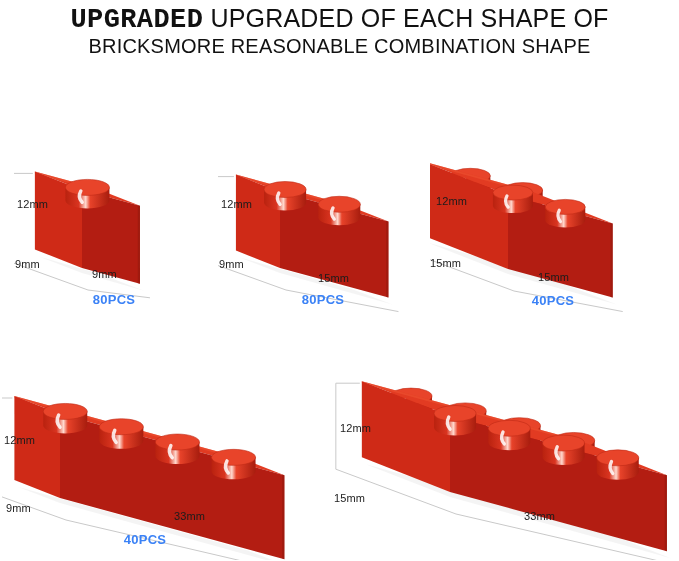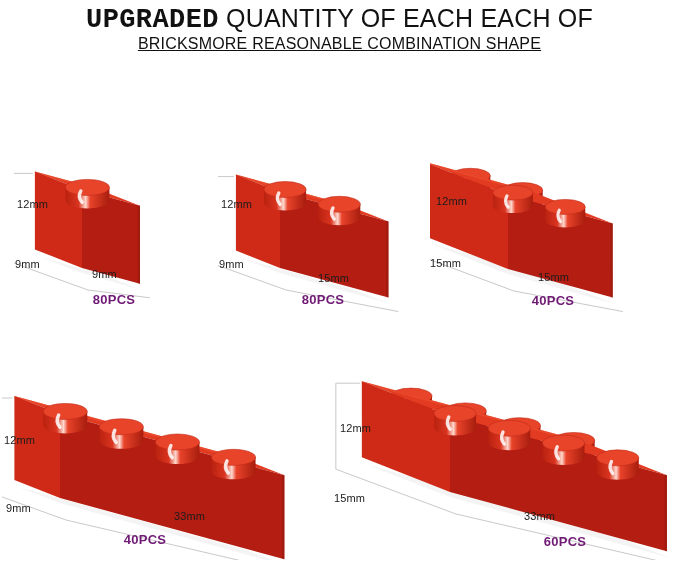--- a/index.html
+++ b/index.html
@@ -36,40 +36,39 @@
     letter-spacing: 0.4px;
     font-family: Liberation Mono, monospace;
   }
   .title-normal {
     font-weight: normal;
     font-size: 25px;
     letter-spacing: 0.2px;
   }
   .title-line-2 {
     font-weight: normal;
-    font-size: 16px;
+    font-size: 20px;
     letter-spacing: 0.2px;
-    text-decoration: underline;
   }
 
   
   .brick-cell {
     position: absolute;
   }
   .brick-art {
     position: absolute;
     left: 0;
     top: 0;
   }
   .pcs-label {
     position: absolute;
     text-align: center;
     font-size: 13px;
     font-weight: bold;
-    color: #701a75;
+    color: #3b82f6;
     letter-spacing: 0.3px;
   }
   .dim-text {
     position: absolute;
     font-size: 11px;
     color: #1c1c1c;
     white-space: nowrap;
     letter-spacing: 0.1px;
     text-align: right;
   }
@@ -78,21 +77,21 @@
   #cell-0 { left: 14px;  top: 150px; width: 200px; height: 175px; }
   #cell-1 { left: 218px; top: 150px; width: 210px; height: 175px; }
   #cell-2 { left: 430px; top: 145px; width: 222px; height: 180px; }
   #cell-3 { left: 2px;   top: 372px; width: 320px; height: 188px; }
   #cell-4 { left: 332px; top: 362px; width: 345px; height: 198px; }
 </style>
 </head>
 <body>
 
 <div id="title-block">
-  <span class="title-line"><span class="title-strong">UPGRADED</span><span class="title-normal"> QUANTITY OF EACH EACH OF</span></span>
+  <span class="title-line"><span class="title-strong">UPGRADED</span><span class="title-normal"> UPGRADED OF EACH SHAPE OF</span></span>
   <span class="title-line title-line-2">BRICKSMORE REASONABLE COMBINATION SHAPE</span>
 </div>
 
 <div class="brick-cell" id="cell-0">
     <svg width="200" height="175" viewBox="0 0 200 175" class="brick-art">
       <defs>
         <linearGradient id="brick-1x1-gl" x1="0" y1="0" x2="1" y2="0">
           <stop offset="0" stop-color="#b9220f"></stop>
           <stop offset="0.3" stop-color="#d93420"></stop>
           <stop offset="0.46" stop-color="#ffd9cf"></stop>
@@ -310,14 +309,13 @@
         <path d="M 279.465 99.46499999999999 q -3.36 6.72 1.26 12.04" stroke="#ffffff" stroke-width="3.36" fill="none" opacity="0.85" stroke-linecap="round"></path>
       </g>
       <line x1="3.8400000000000034" y1="21.200000000000003" x2="3.8400000000000034" y2="107.2" stroke="#c9c9c9" stroke-width="1"></line>
       <line x1="3.8400000000000034" y1="21.200000000000003" x2="27.840000000000003" y2="21.200000000000003" stroke="#c9c9c9" stroke-width="1"></line>
       <line x1="3.8400000000000034" y1="107.2" x2="124" y2="152" stroke="#c9c9c9" stroke-width="1"></line>
       <line x1="124" y1="152" x2="344.92" y2="203.16" stroke="#c9c9c9" stroke-width="1"></line>
     </svg>
     <div class="dim-text" style="left: 8px; top: 60px;">12mm</div>
     <div class="dim-text" style="left: 2px; top: 130px;">15mm</div>
     <div class="dim-text" style="left: 192px; top: 148px;">33mm</div>
-    <div class="pcs-label" style="left: 168px; top: 172px; width: 130px;">60PCS</div>
   </div>
 
 </body></html>

